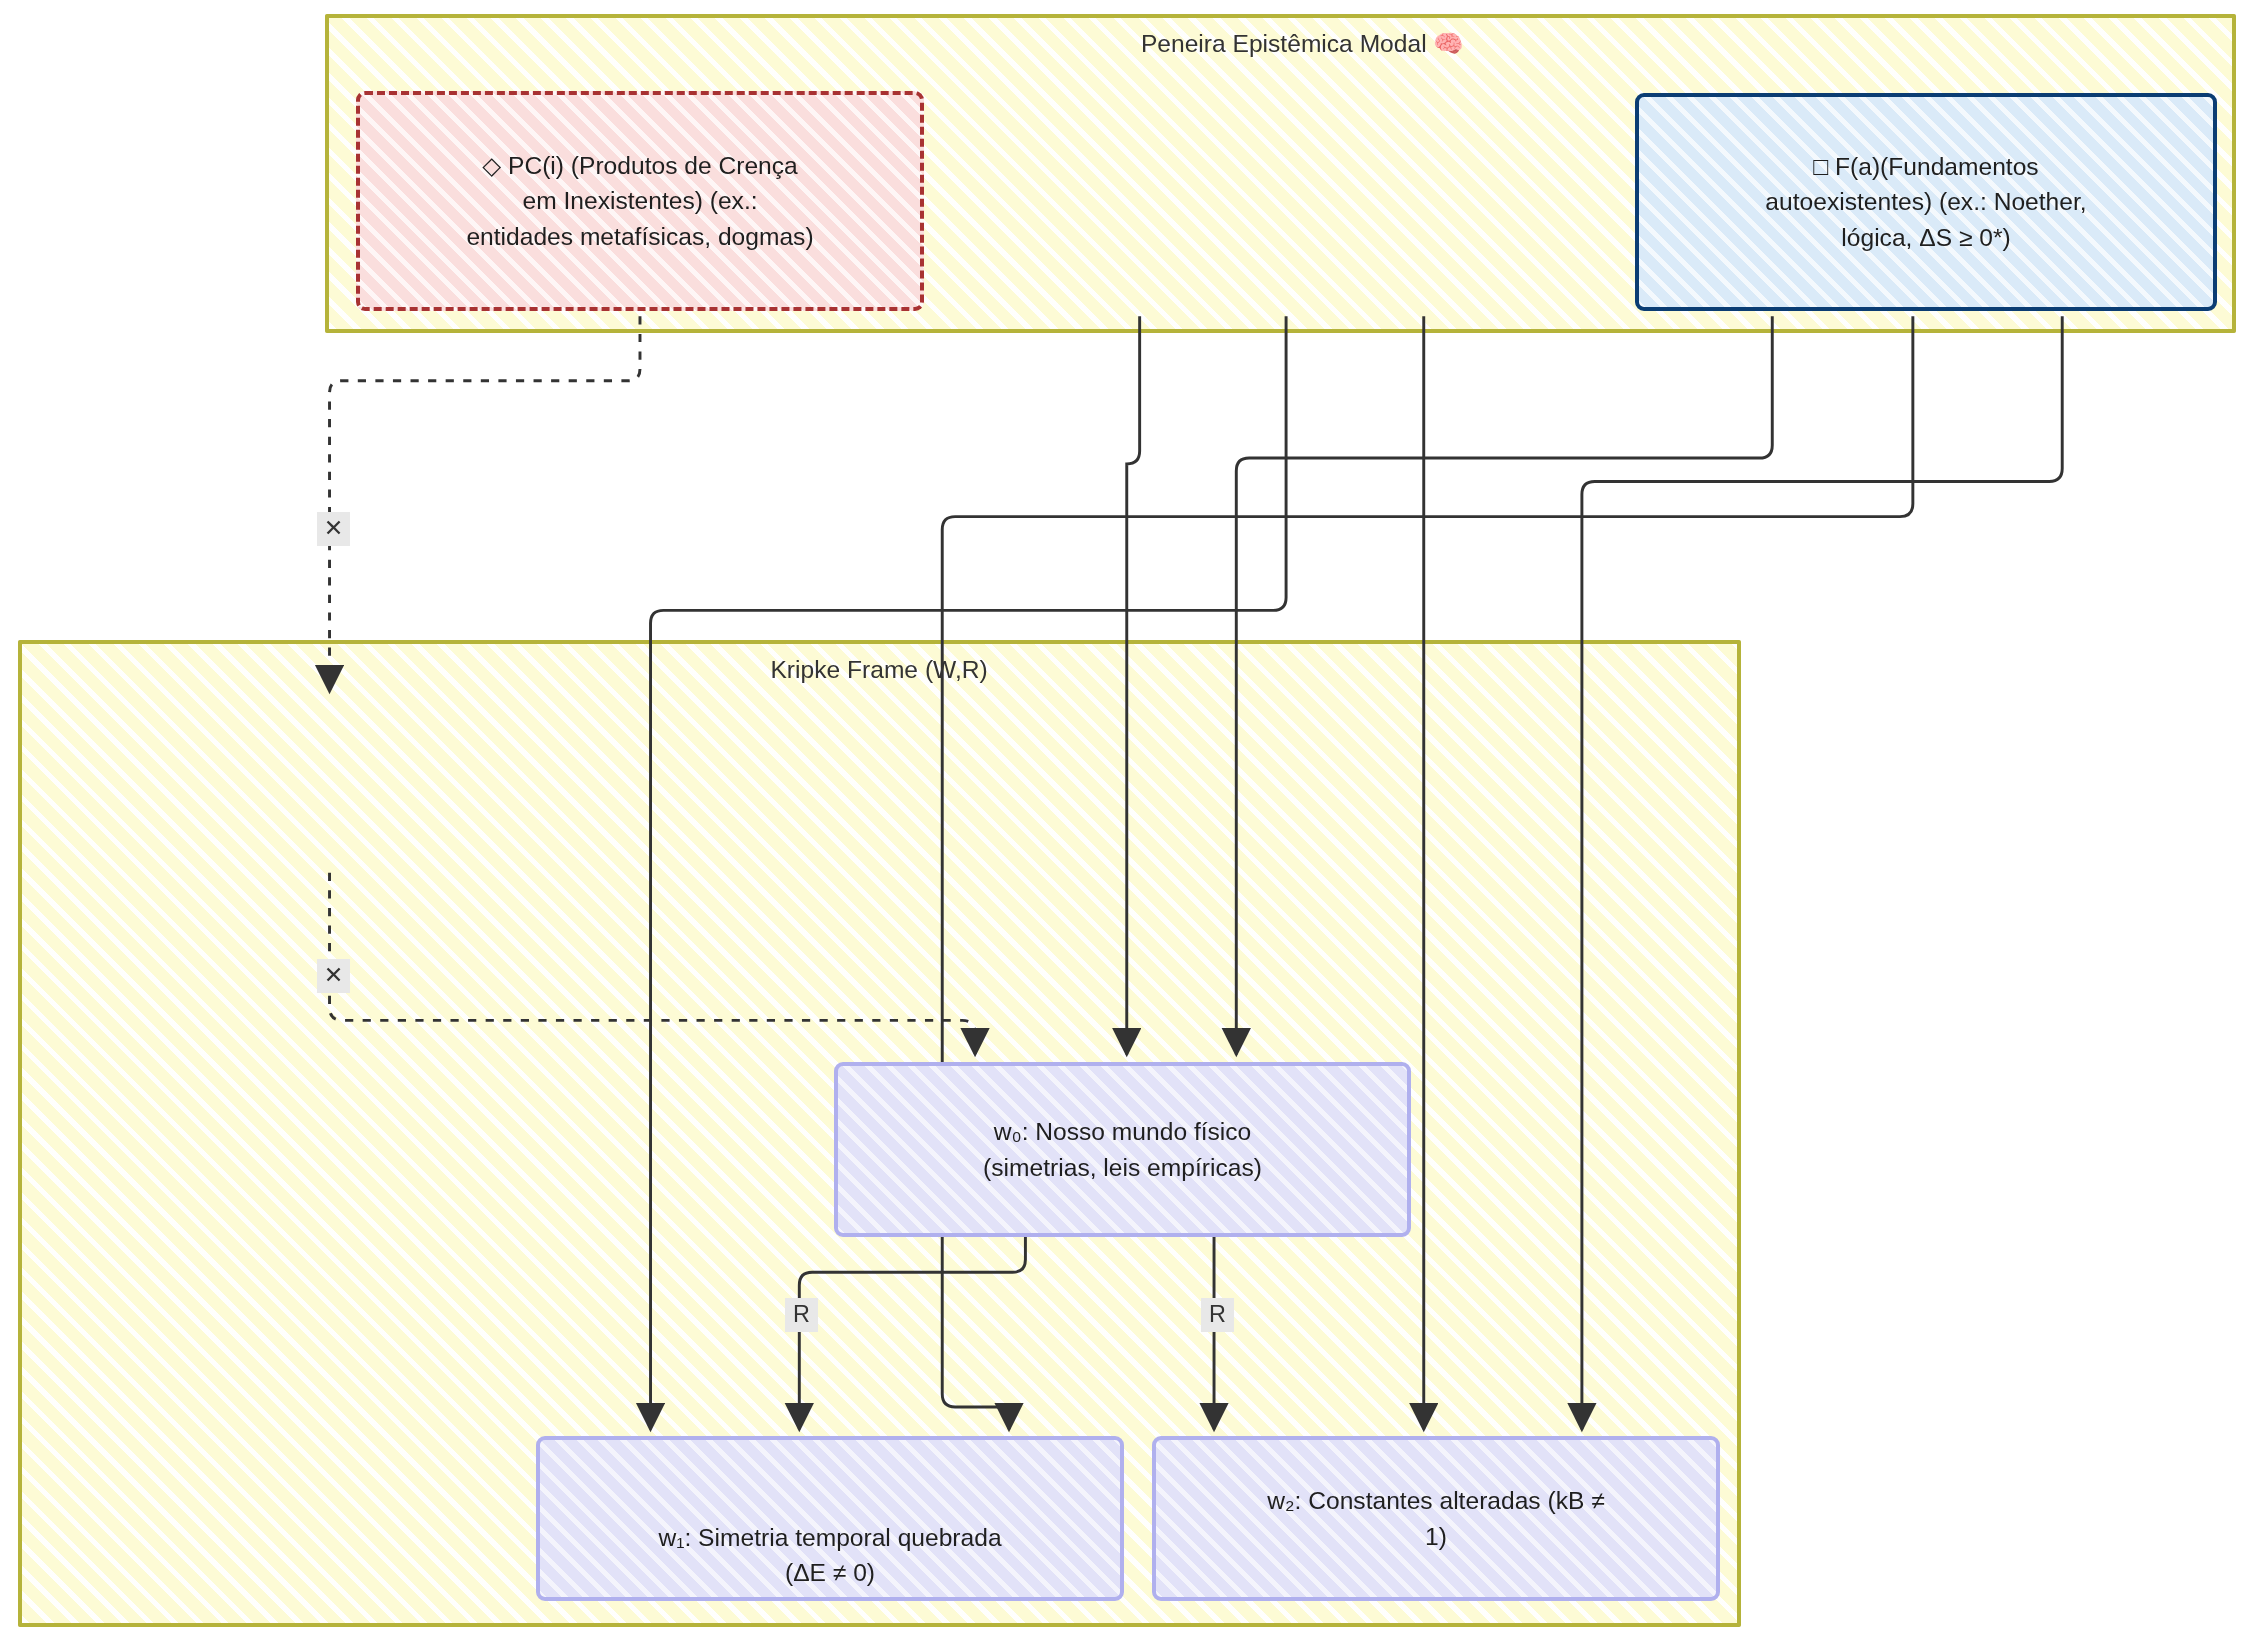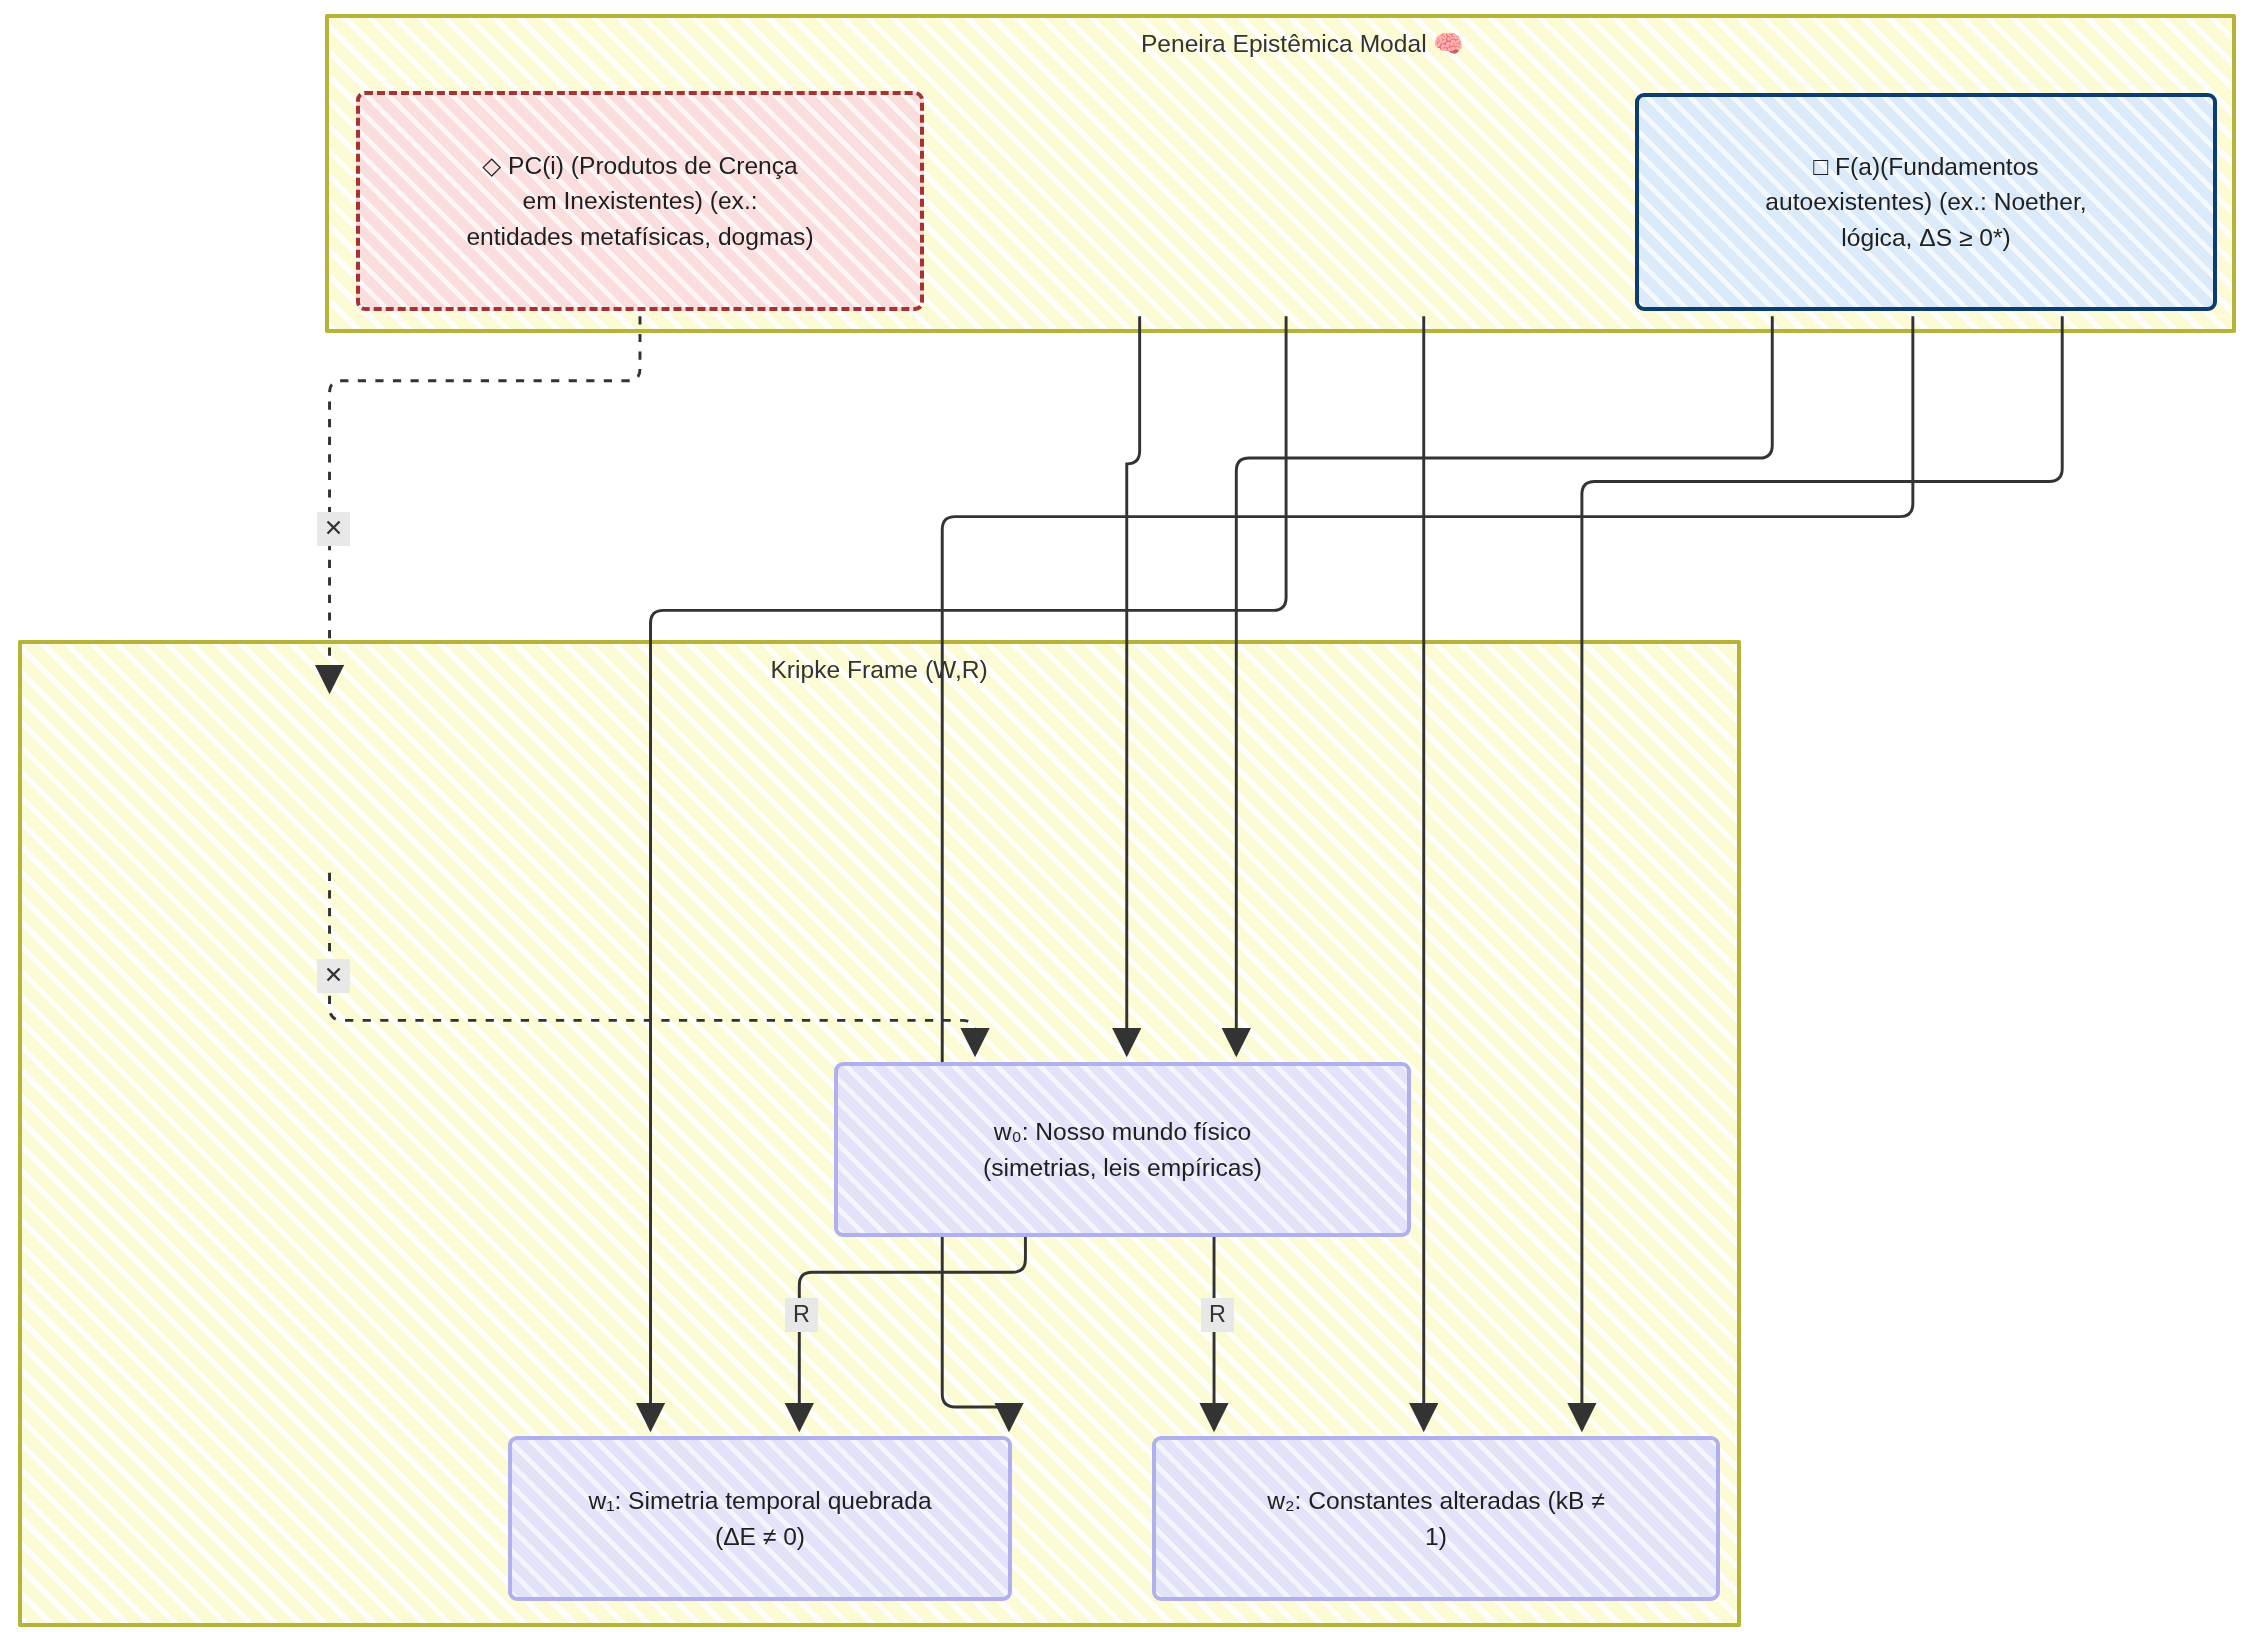--- a/index.html
+++ b/index.html
@@ -135,21 +135,21 @@
   </div>
 
 
   <div class="node n-lav hatch-lav" style="left:834px;top:1062px;width:577px;height:175px;">
     <div>
       <span>w₀: Nosso mundo físico</span>
       <span>(simetrias, leis empíricas)</span>
     </div>
   </div>
 
-  <div class="node n-lav hatch-lav" style="left:508px;top:1436px;width:504px;height:165px;">
+  <div class="node n-lav hatch-lav" style="left:536px;top:1436px;width:588px;height:165px;align-items:flex-end;">
     <div>
       <span>w₁: Simetria temporal quebrada</span>
       <span>(ΔE ≠ 0)</span>
     </div>
   </div>
 
   <div class="node n-lav hatch-lav" style="left:1152px;top:1436px;width:568px;height:165px;">
     <div>
       <span>w₂: Constantes alteradas (kB ≠</span>
       <span>1)</span>

